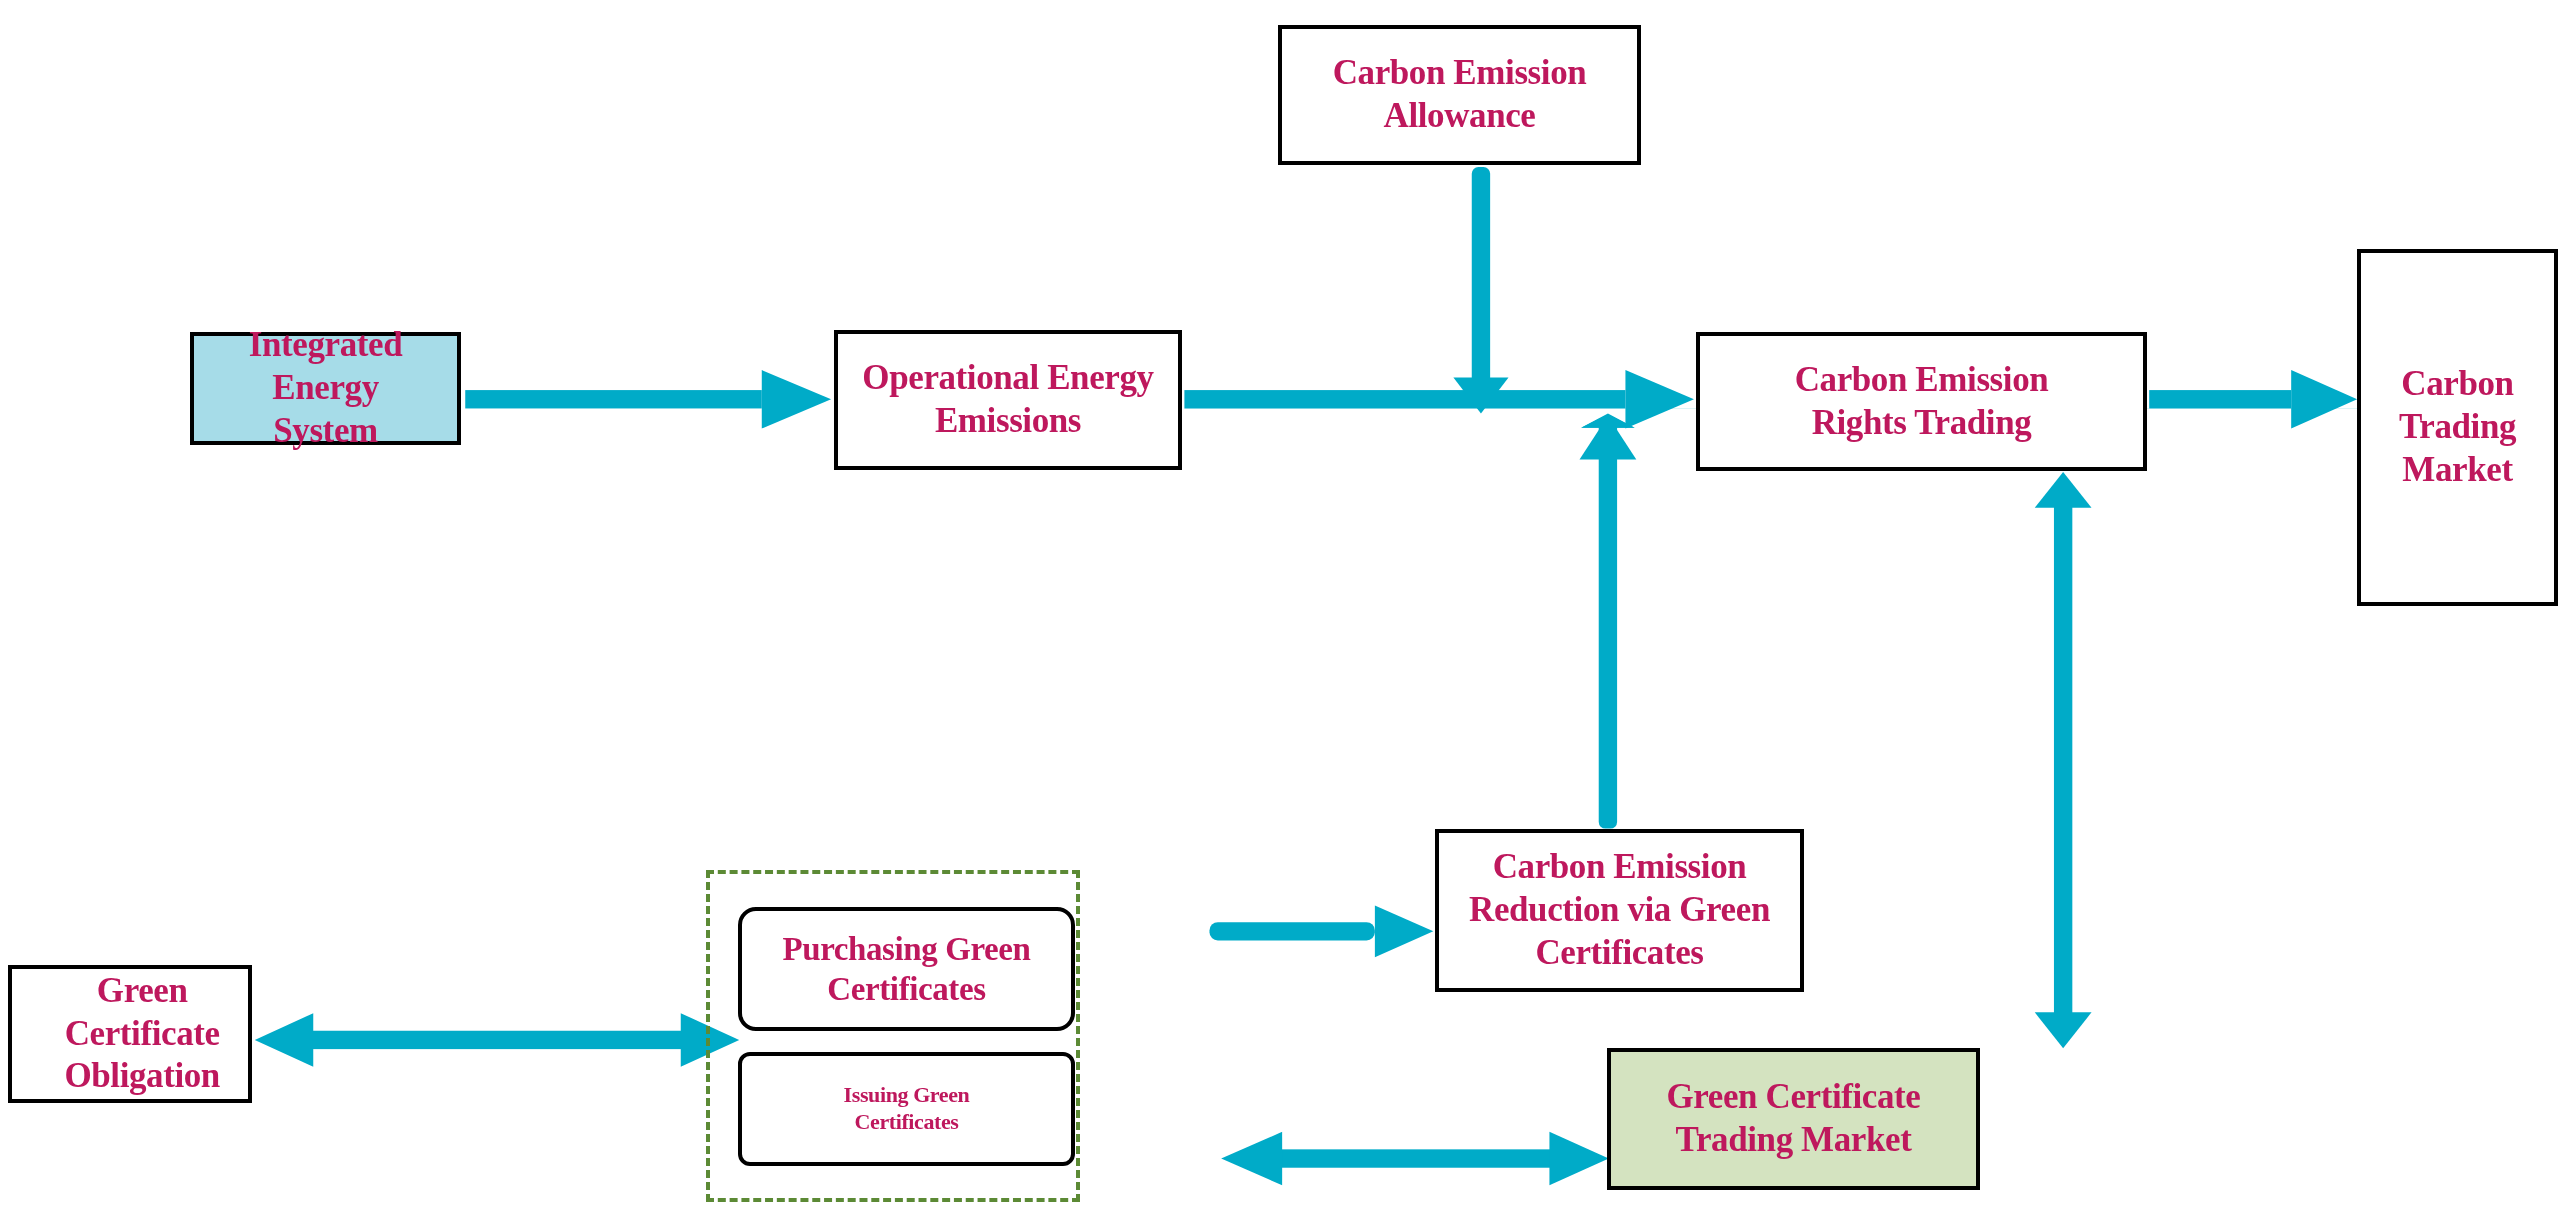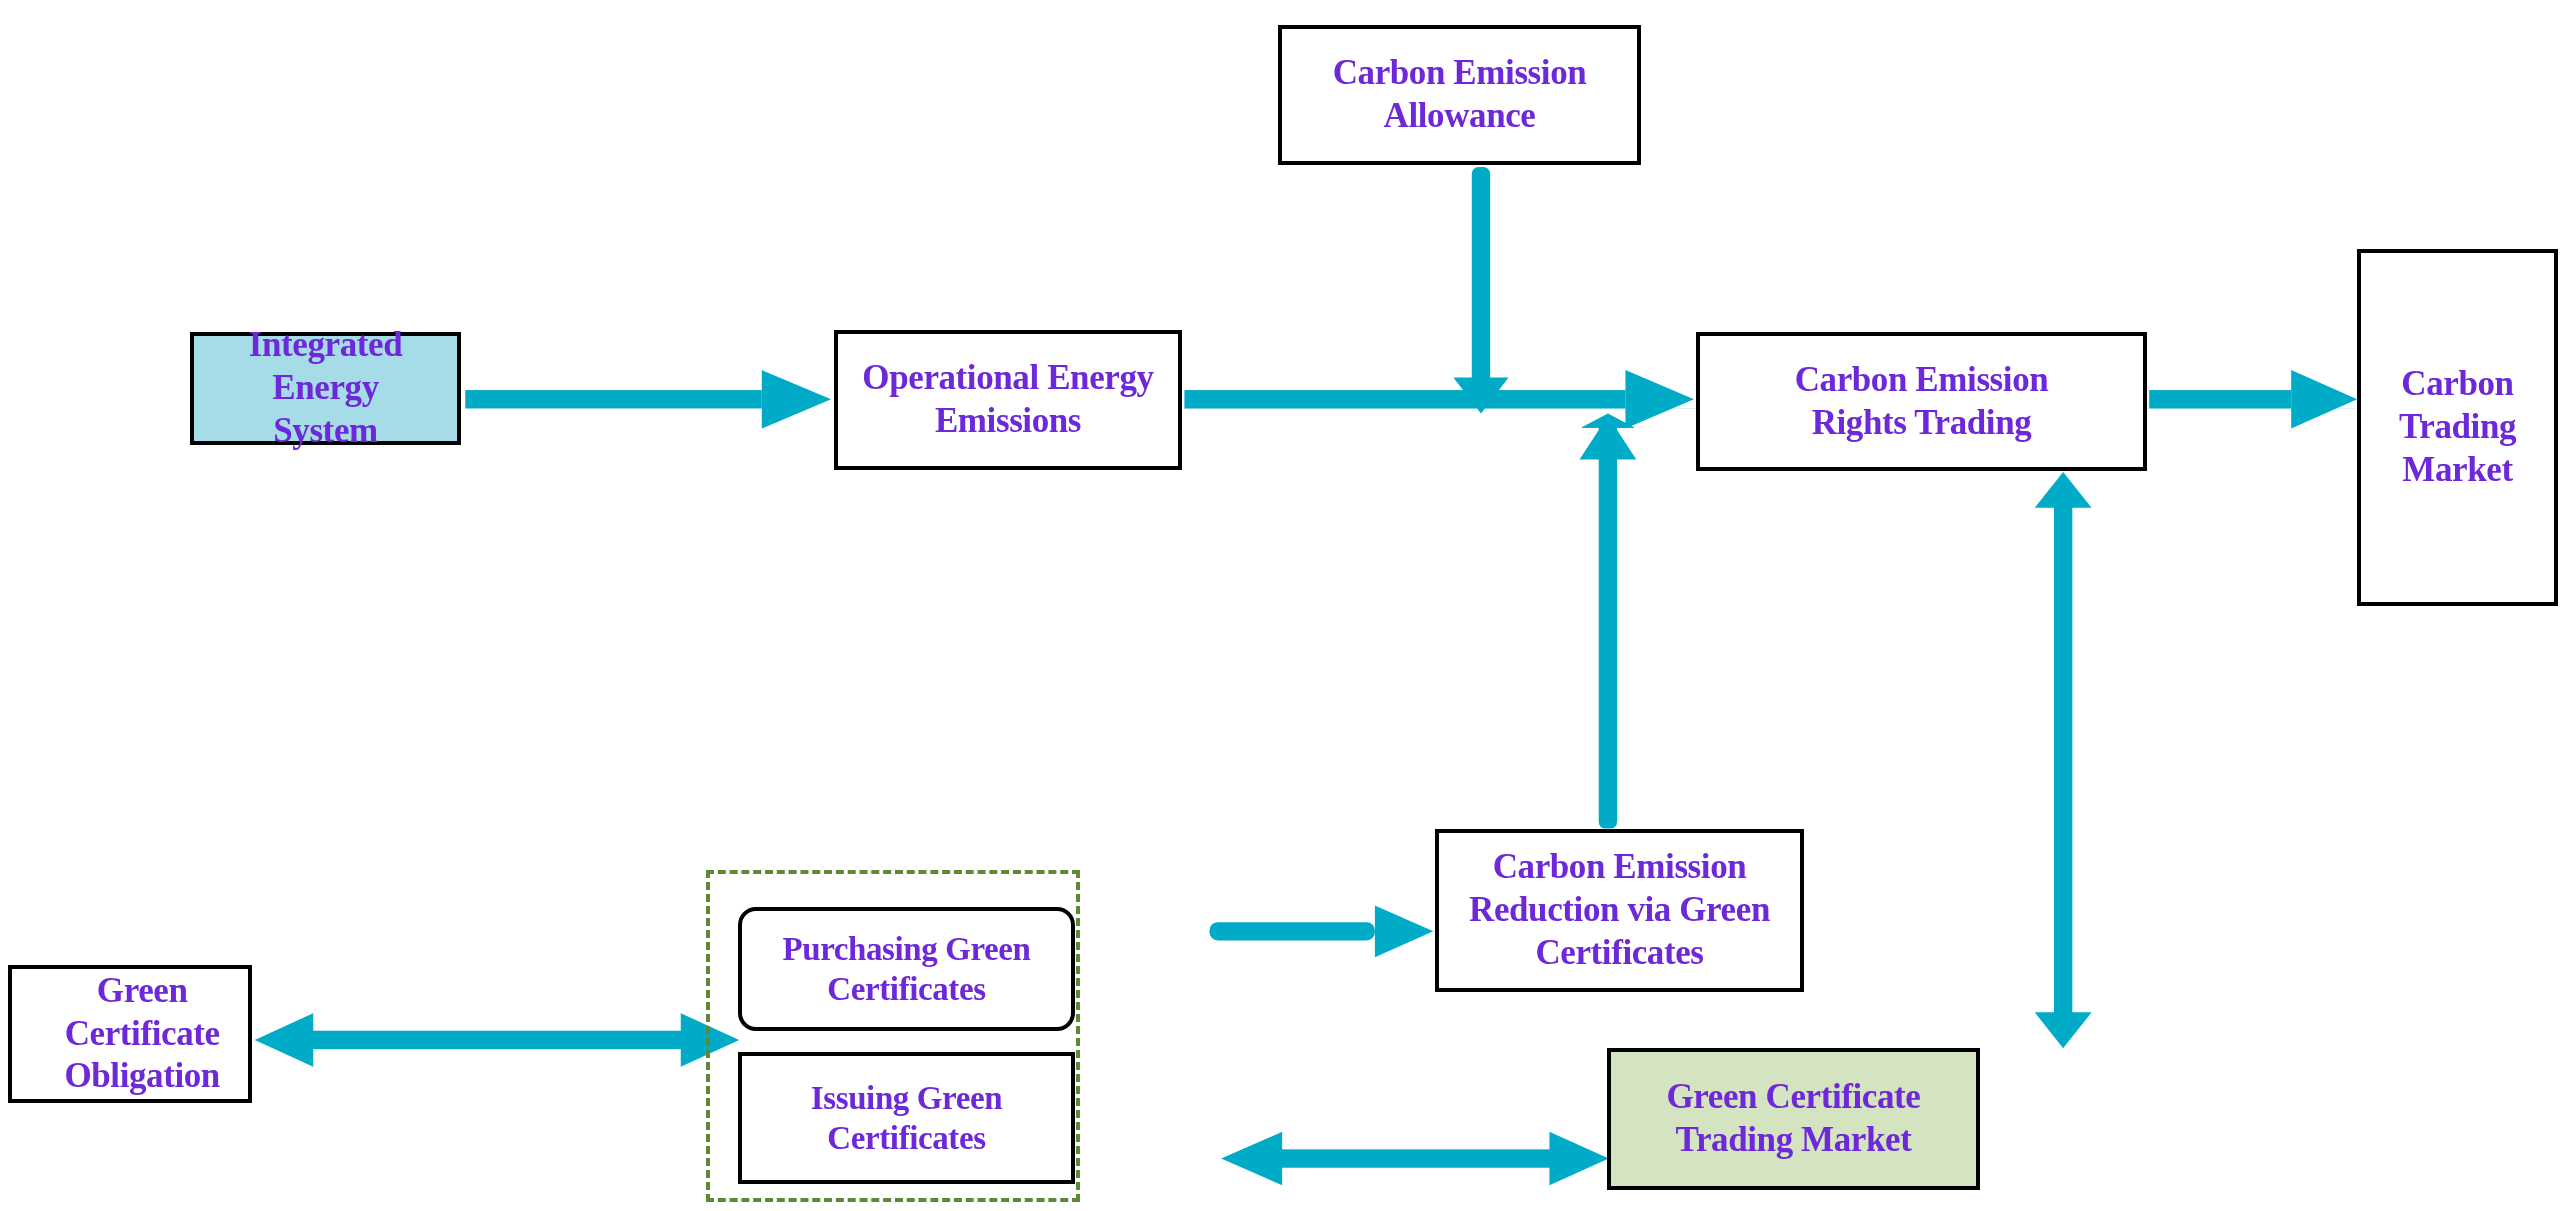--- a/index.html
+++ b/index.html
@@ -19,21 +19,21 @@
   }
   .node {
     position: absolute;
     box-sizing: border-box;
     border: 4.2px solid #000000;
     background: #ffffff;
     display: flex;
     align-items: center;
     justify-content: center;
     text-align: center;
-    color: #6d28d9;
+    color: #be185d;
     font-weight: bold;
     font-family: "Liberation Serif", "DejaVu Serif", serif;
     line-height: 1.22;
     letter-spacing: -0.4px;
     padding: 0 8.4px;
   }
   .node .lbl {
     display: block;
     width: 100%;
     white-space: pre-line;
@@ -42,21 +42,21 @@
   
   #n-ies      { left:190px;  top:332px;  width:271px; height:113px; font-size:35px; background:#a6dce8; }
   #n-oce      { left:834px;  top:330px;  width:348px; height:140px; font-size:35px; }
   #n-cea      { left:1278px; top:25px;   width:363px; height:140px; font-size:35px; }
   #n-cert     { left:1696px; top:332px;  width:451px; height:139px; font-size:35px; }
   #n-ctm      { left:2357px; top:249px;  width:201px; height:357px; font-size:35px;text-align:center; }
   #n-cer      { left:1435px; top:829px;  width:369px; height:163px; font-size:35px; }
   #n-gctm     { left:1607px; top:1048px; width:373px; height:142px; font-size:35px; background:#d4e3c0; }
   #n-gco      { left:8.4px;   top:965px; width:244px; height:138px; font-size:35px; }
   #n-pgc      { left:738px;  top:907px; width:337px; height:124px; font-size:33px;border-radius:18px; }
-  #n-igc      { left:738px;  top:1052px; width:337px; height:132px; font-size:33px; }
+  #n-igc      { left:738px;  top:1052px; width:337px; height:114px; font-size:22px;border-radius:12px; }
 
   .group-dashed {
     position: absolute;
     box-sizing: border-box;
     left: 706px;
     top: 870px;
     width: 374px;
     height: 332px;
     border: 4.2px dashed #5c8a35;
     background: transparent;

